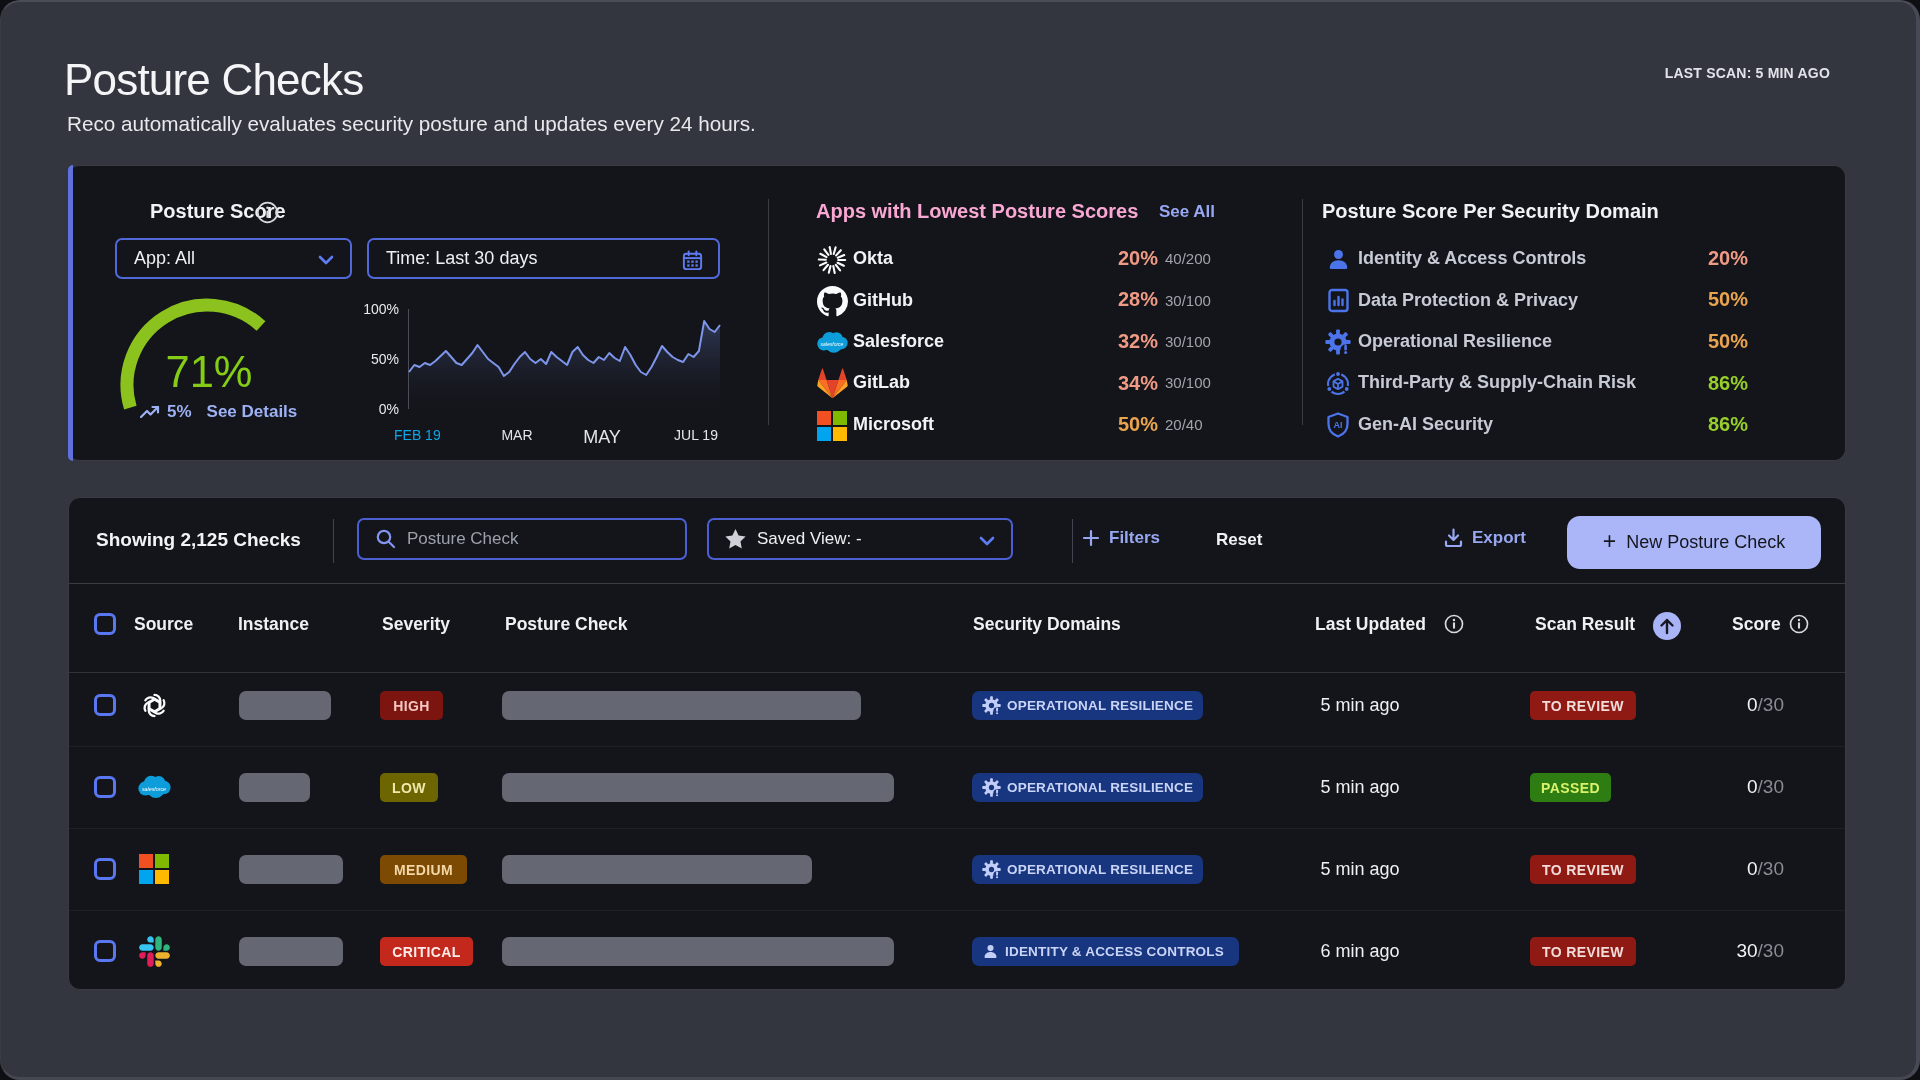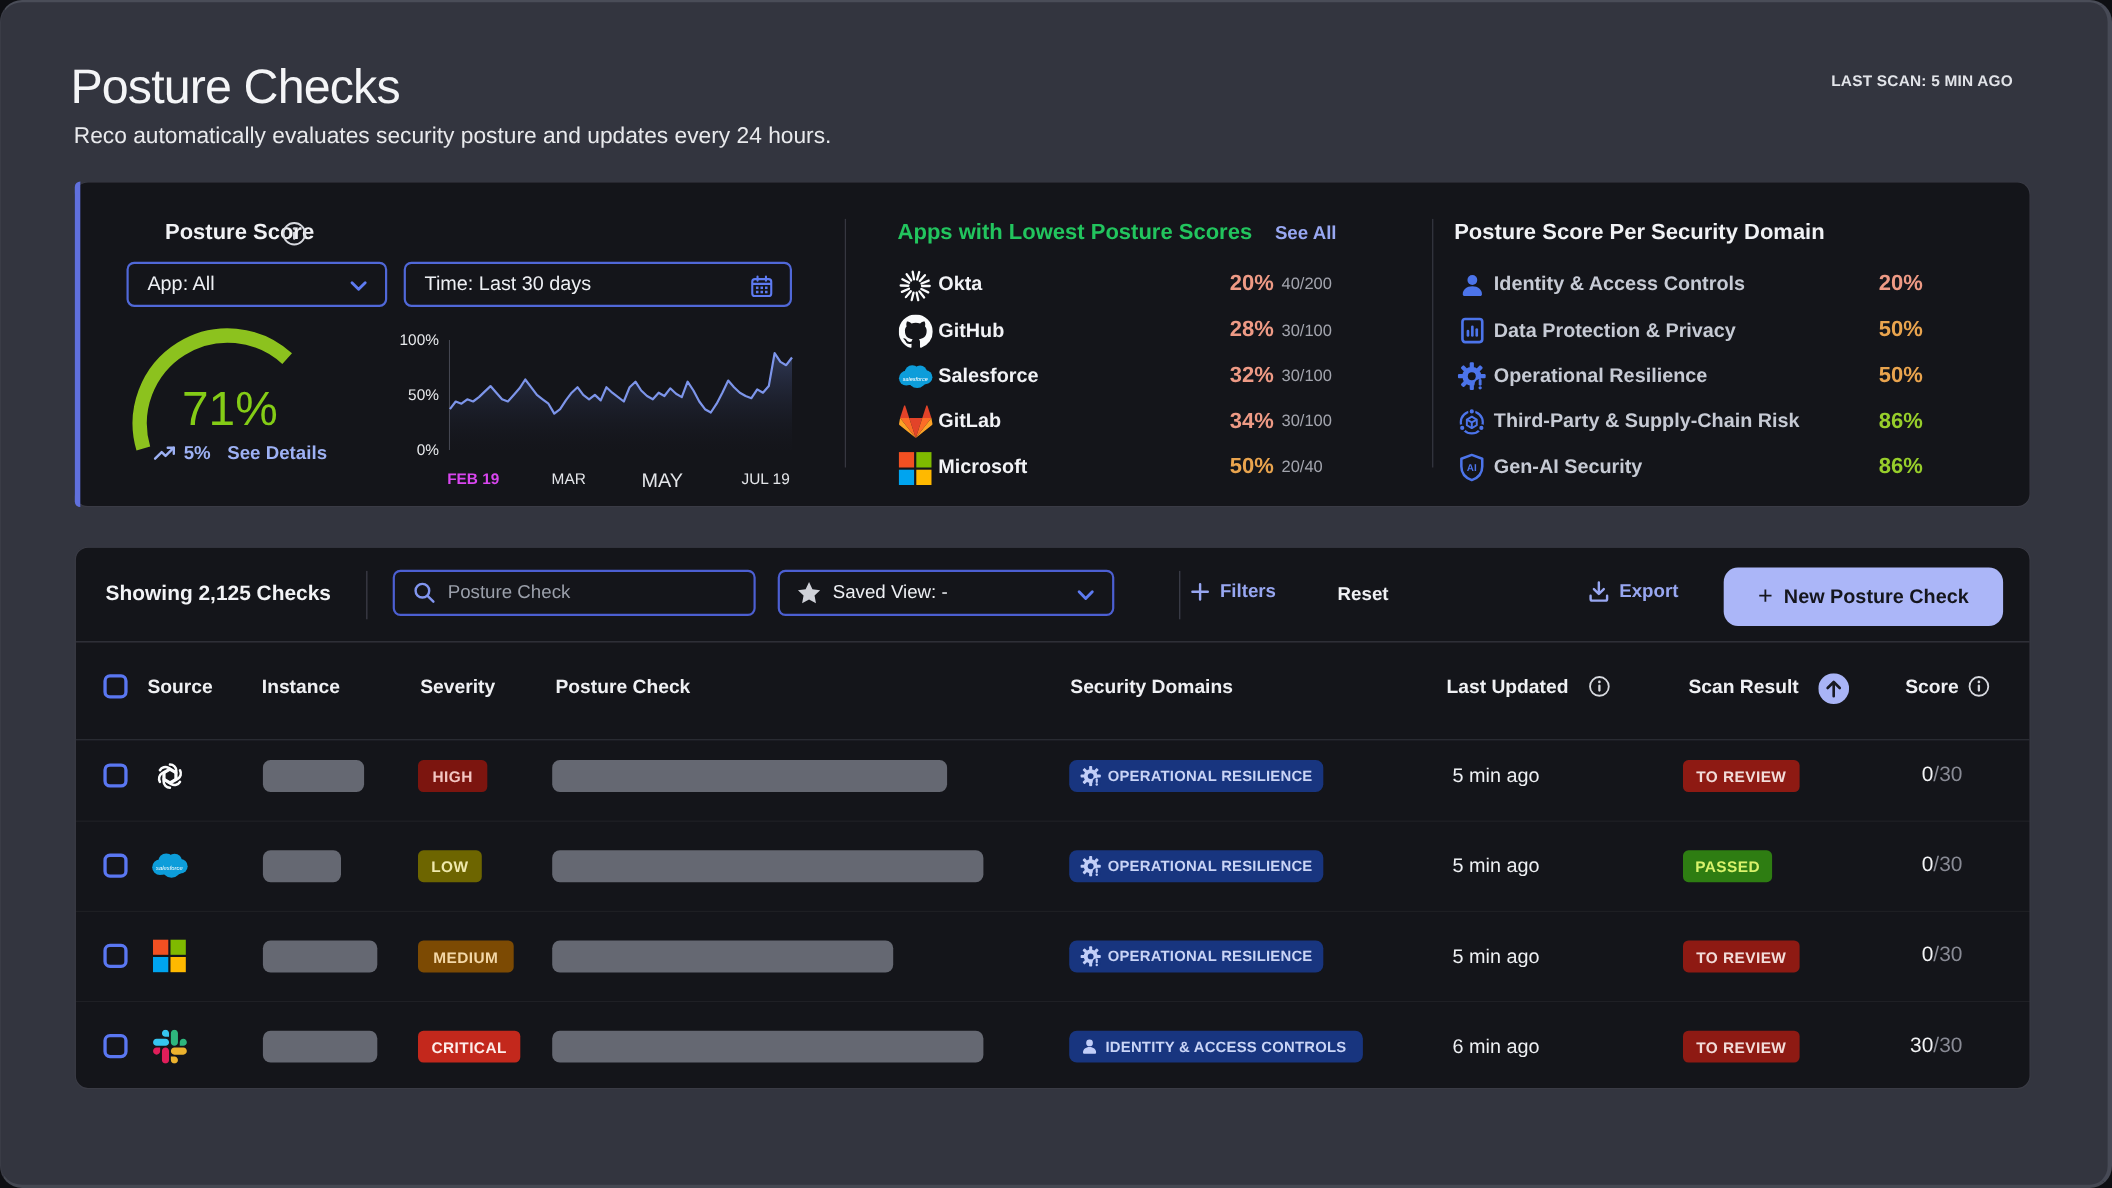--- a/index.html
+++ b/index.html
@@ -91,29 +91,29 @@
   <defs>
       <linearGradient id="cg" x1="0" y1="0" x2="0" y2="1">
     <stop offset="0" stop-color="#51649f" stop-opacity="0.45"></stop>
     <stop offset="1" stop-color="#1a1c28" stop-opacity="0.05"></stop>
   </linearGradient>
     </defs>
   <line x1="0.5" y1="6" x2="0.5" y2="106" stroke="#4a4c58" stroke-width="1"></line>
   <polygon fill="url(#cg)" points="1.0,69.0 6.3,62.0 11.5,64.0 16.8,60.0 22.1,62.0 27.4,58.0 32.6,53.0 37.9,48.0 43.2,54.0 48.4,60.0 53.7,62.0 59.0,56.0 64.3,50.0 69.5,42.0 74.8,49.0 80.1,56.0 85.3,60.0 90.6,64.0 95.9,73.0 101.2,69.0 106.4,61.0 111.7,54.0 117.0,49.0 122.2,56.0 127.5,60.0 132.8,56.0 138.1,61.0 143.3,49.0 148.6,54.0 153.9,58.0 159.1,62.0 164.4,49.0 169.7,44.0 174.9,52.0 180.2,57.0 185.5,60.0 190.8,54.0 196.0,57.0 201.3,50.0 206.6,55.0 211.8,58.0 217.1,44.0 222.4,52.0 227.7,62.0 232.9,69.0 238.2,72.0 243.5,64.0 248.7,54.0 254.0,43.0 259.3,49.0 264.6,54.0 269.8,57.0 275.1,59.0 280.4,51.0 285.6,54.0 290.9,48.0 296.2,18.0 301.5,26.0 306.7,29.0 312.0,22.0 312.0,106 1.0,106"></polygon>
   <polyline fill="none" stroke="#7d95ea" stroke-width="2" stroke-linejoin="round" points="1.0,69.0 6.3,62.0 11.5,64.0 16.8,60.0 22.1,62.0 27.4,58.0 32.6,53.0 37.9,48.0 43.2,54.0 48.4,60.0 53.7,62.0 59.0,56.0 64.3,50.0 69.5,42.0 74.8,49.0 80.1,56.0 85.3,60.0 90.6,64.0 95.9,73.0 101.2,69.0 106.4,61.0 111.7,54.0 117.0,49.0 122.2,56.0 127.5,60.0 132.8,56.0 138.1,61.0 143.3,49.0 148.6,54.0 153.9,58.0 159.1,62.0 164.4,49.0 169.7,44.0 174.9,52.0 180.2,57.0 185.5,60.0 190.8,54.0 196.0,57.0 201.3,50.0 206.6,55.0 211.8,58.0 217.1,44.0 222.4,52.0 227.7,62.0 232.9,69.0 238.2,72.0 243.5,64.0 248.7,54.0 254.0,43.0 259.3,49.0 264.6,54.0 269.8,57.0 275.1,59.0 280.4,51.0 285.6,54.0 290.9,48.0 296.2,18.0 301.5,26.0 306.7,29.0 312.0,22.0"></polyline>
 </svg>
-<div class="abs" style="left:394px; top:427px; width:60px; text-align:right; color:#d946ef; font-size:14px;font-weight:bold;">FEB 19</div>
+<div class="abs" style="left:394px; top:427px; width:60px; text-align:left; color:#0ea5e9; font-size:14px;">FEB 19</div>
 <div class="abs" style="left:487px; top:427px; width:60px; text-align:center; color:#e3e5e9; font-size:14px;">MAR</div>
 <div class="abs" style="left:572px; top:427px; width:60px; text-align:center; color:#e3e5e9; font-size:18px;">MAY</div>
 <div class="abs" style="left:666px; top:427px; width:60px; text-align:center; color:#e3e5e9; font-size:14px;">JUL 19</div>
 
 <div class="vdiv" style="left:768px; top:199px; height:226px;"></div>
 <div class="vdiv" style="left:1302px; top:199px; height:226px;"></div>
 
-<div class="abs" style="left:816px; top:200px; color:#22c55e; font-size:20px; font-weight:700;">Apps with Lowest Posture Scores</div>
+<div class="abs" style="left:816px; top:200px; color:#f9a8d4; font-size:20px; font-weight:700;">Apps with Lowest Posture Scores</div>
 <div class="abs peri" style="left:1159px; top:202px; font-size:17px; font-weight:700;">See All</div>
 <div id="apps"></div>
 <div class="abs" style="left:815px; top:244px; width:34px; height:31px; display:flex; align-items:center; justify-content:center;">
     <svg width="30" height="30" viewBox="0 0 30 30">
       <g stroke="#fafbfc" stroke-width="2.1" stroke-linecap="round">
 <line x1="21.20" y1="15.00" x2="28.20" y2="15.00"></line>
         <line x1="20.57" y1="17.72" x2="26.86" y2="20.79"></line>
         <line x1="18.82" y1="19.89" x2="23.13" y2="25.40"></line>
         <line x1="16.29" y1="21.06" x2="17.74" y2="27.91"></line>
         <line x1="13.50" y1="21.02" x2="11.81" y2="27.81"></line>
@@ -280,21 +280,21 @@
 <div class="abs" style="left:1216px; top:530px; color:#f0f1f4; font-size:17px; font-weight:700;">Reset</div>
 <div class="abs" style="left:1443px; top:527px; display:flex; align-items:center;">
   <svg width="21" height="21" viewBox="0 0 21 21">
       <path d="M10.5 2.5v10M6 8.5l4.5 4.5L15 8.5" fill="none" stroke="#98a7f1" stroke-width="2.2" stroke-linecap="round" stroke-linejoin="round"></path>
       <path d="M3 14.5v3a1.5 1.5 0 001.5 1.5h12a1.5 1.5 0 001.5-1.5v-3" fill="none" stroke="#98a7f1" stroke-width="2.2" stroke-linecap="round"></path>
     </svg>
   <span class="peri" style="font-size:17px; font-weight:700; margin-left:8px;">Export</span>
 </div>
 <div class="abs" style="left:1567px; top:516px; width:254px; height:53px; background:#abb6f8; border-radius:13px; display:flex; align-items:center; justify-content:center;">
   <span style="color:#15161d; font-size:23px; font-weight:400; margin-right:10px; margin-top:-2px;">+</span>
-  <span style="color:#15161d; font-size:18px; font-weight:700;">New Posture Check</span>
+  <span style="color:#15161d; font-size:18px; font-weight:400;">New Posture Check</span>
 </div>
 
 <div class="cbx" style="left:94px; top:613px;"></div>
 <div class="hcol" style="left:134px;">Source</div>
 <div class="hcol" style="left:238px;">Instance</div>
 <div class="hcol" style="left:382px;">Severity</div>
 <div class="hcol" style="left:505px;">Posture Check</div>
 <div class="hcol" style="left:973px;">Security Domains</div>
 <div class="hcol" style="left:1315px;">Last Updated</div>
 <svg class="abs" style="left:1444px; top:614px;" width="20" height="20" viewBox="0 0 23 23">

